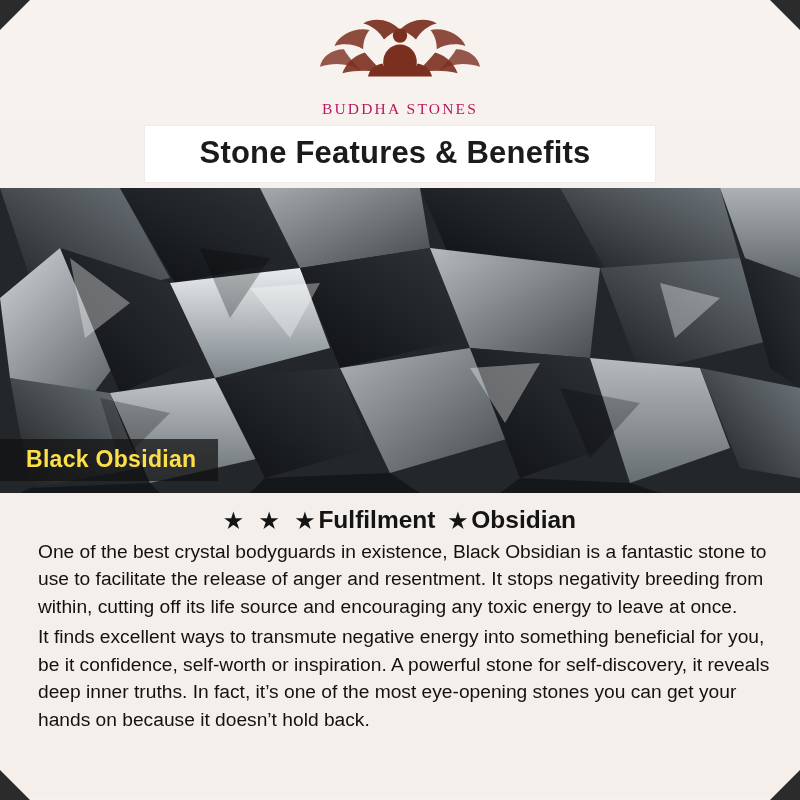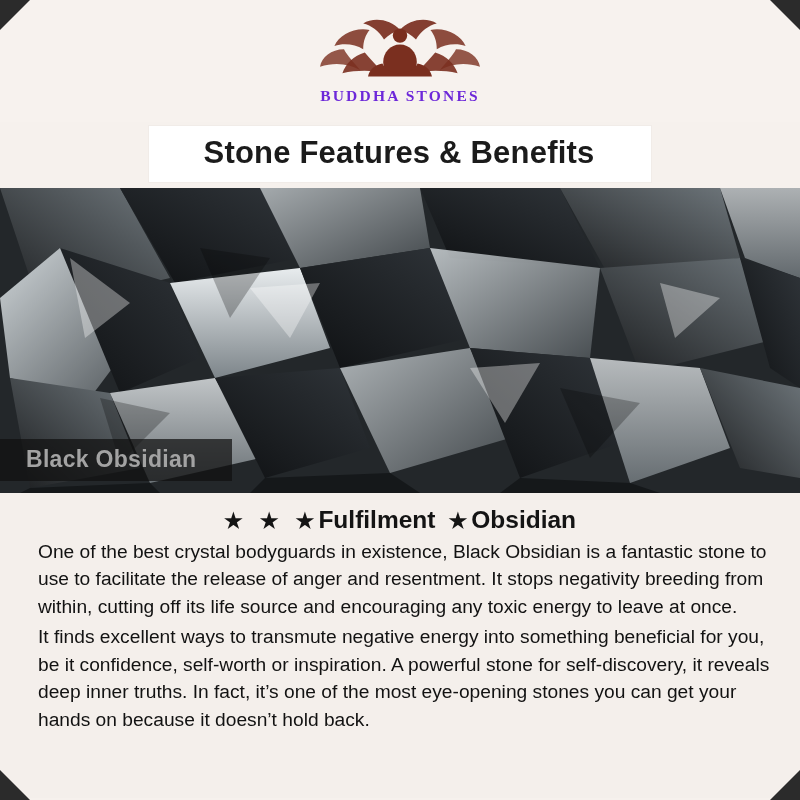--- a/index.html
+++ b/index.html
@@ -65,33 +65,33 @@
   }
   .logo-mark {
     width: 160px;
     height: 72px;
     display: block;
   }
   .brand-name {
     font-family: "Liberation Serif", serif;
     font-size: 15.5px;
     letter-spacing: 2.2px;
-    color: #6d28d9;
-    font-weight: 700;
-    margin-top: 1px;
+    color: #be185d;
+    font-weight: 400;
+    margin-top: 14px;
   }
 
   
   .title-band {
     position: relative;
     margin: 4px auto 0 auto;
     width: 500px;
     background: #ffffff;
     text-align: center;
-    padding: 9px 2px 11px 0;
+    padding: 9px 10px 11px 0;
     box-shadow: 0 0 0 1px rgba(0,0,0,0.02);
   }
   .title-band .title {
     font-family: "Liberation Sans", sans-serif;
     font-weight: 700;
     font-size: 31px;
     color: #1b1b1b;
     letter-spacing: 0.2px;
   }
 
@@ -104,24 +104,24 @@
     background: #2a2d30;
     margin-top: 6px;
   }
   .photo svg { display: block; }
 
   .stone-label {
     position: absolute;
     left: 0;
     bottom: 12px;
     background: rgba(17,17,17,0.72);
-    color: #a3a3a3;
+    color: #fde047;
     font-size: 23px;
     font-weight: 700;
-    padding: 7px 36px 8px 26px;
+    padding: 7px 22px 8px 26px;
     letter-spacing: 0.3px;
   }
 
   
   .content {
     position: relative;
     background: #f4efeb;
     padding: 10px 22px 0 22px;
     box-sizing: border-box;
     height: 305px;

